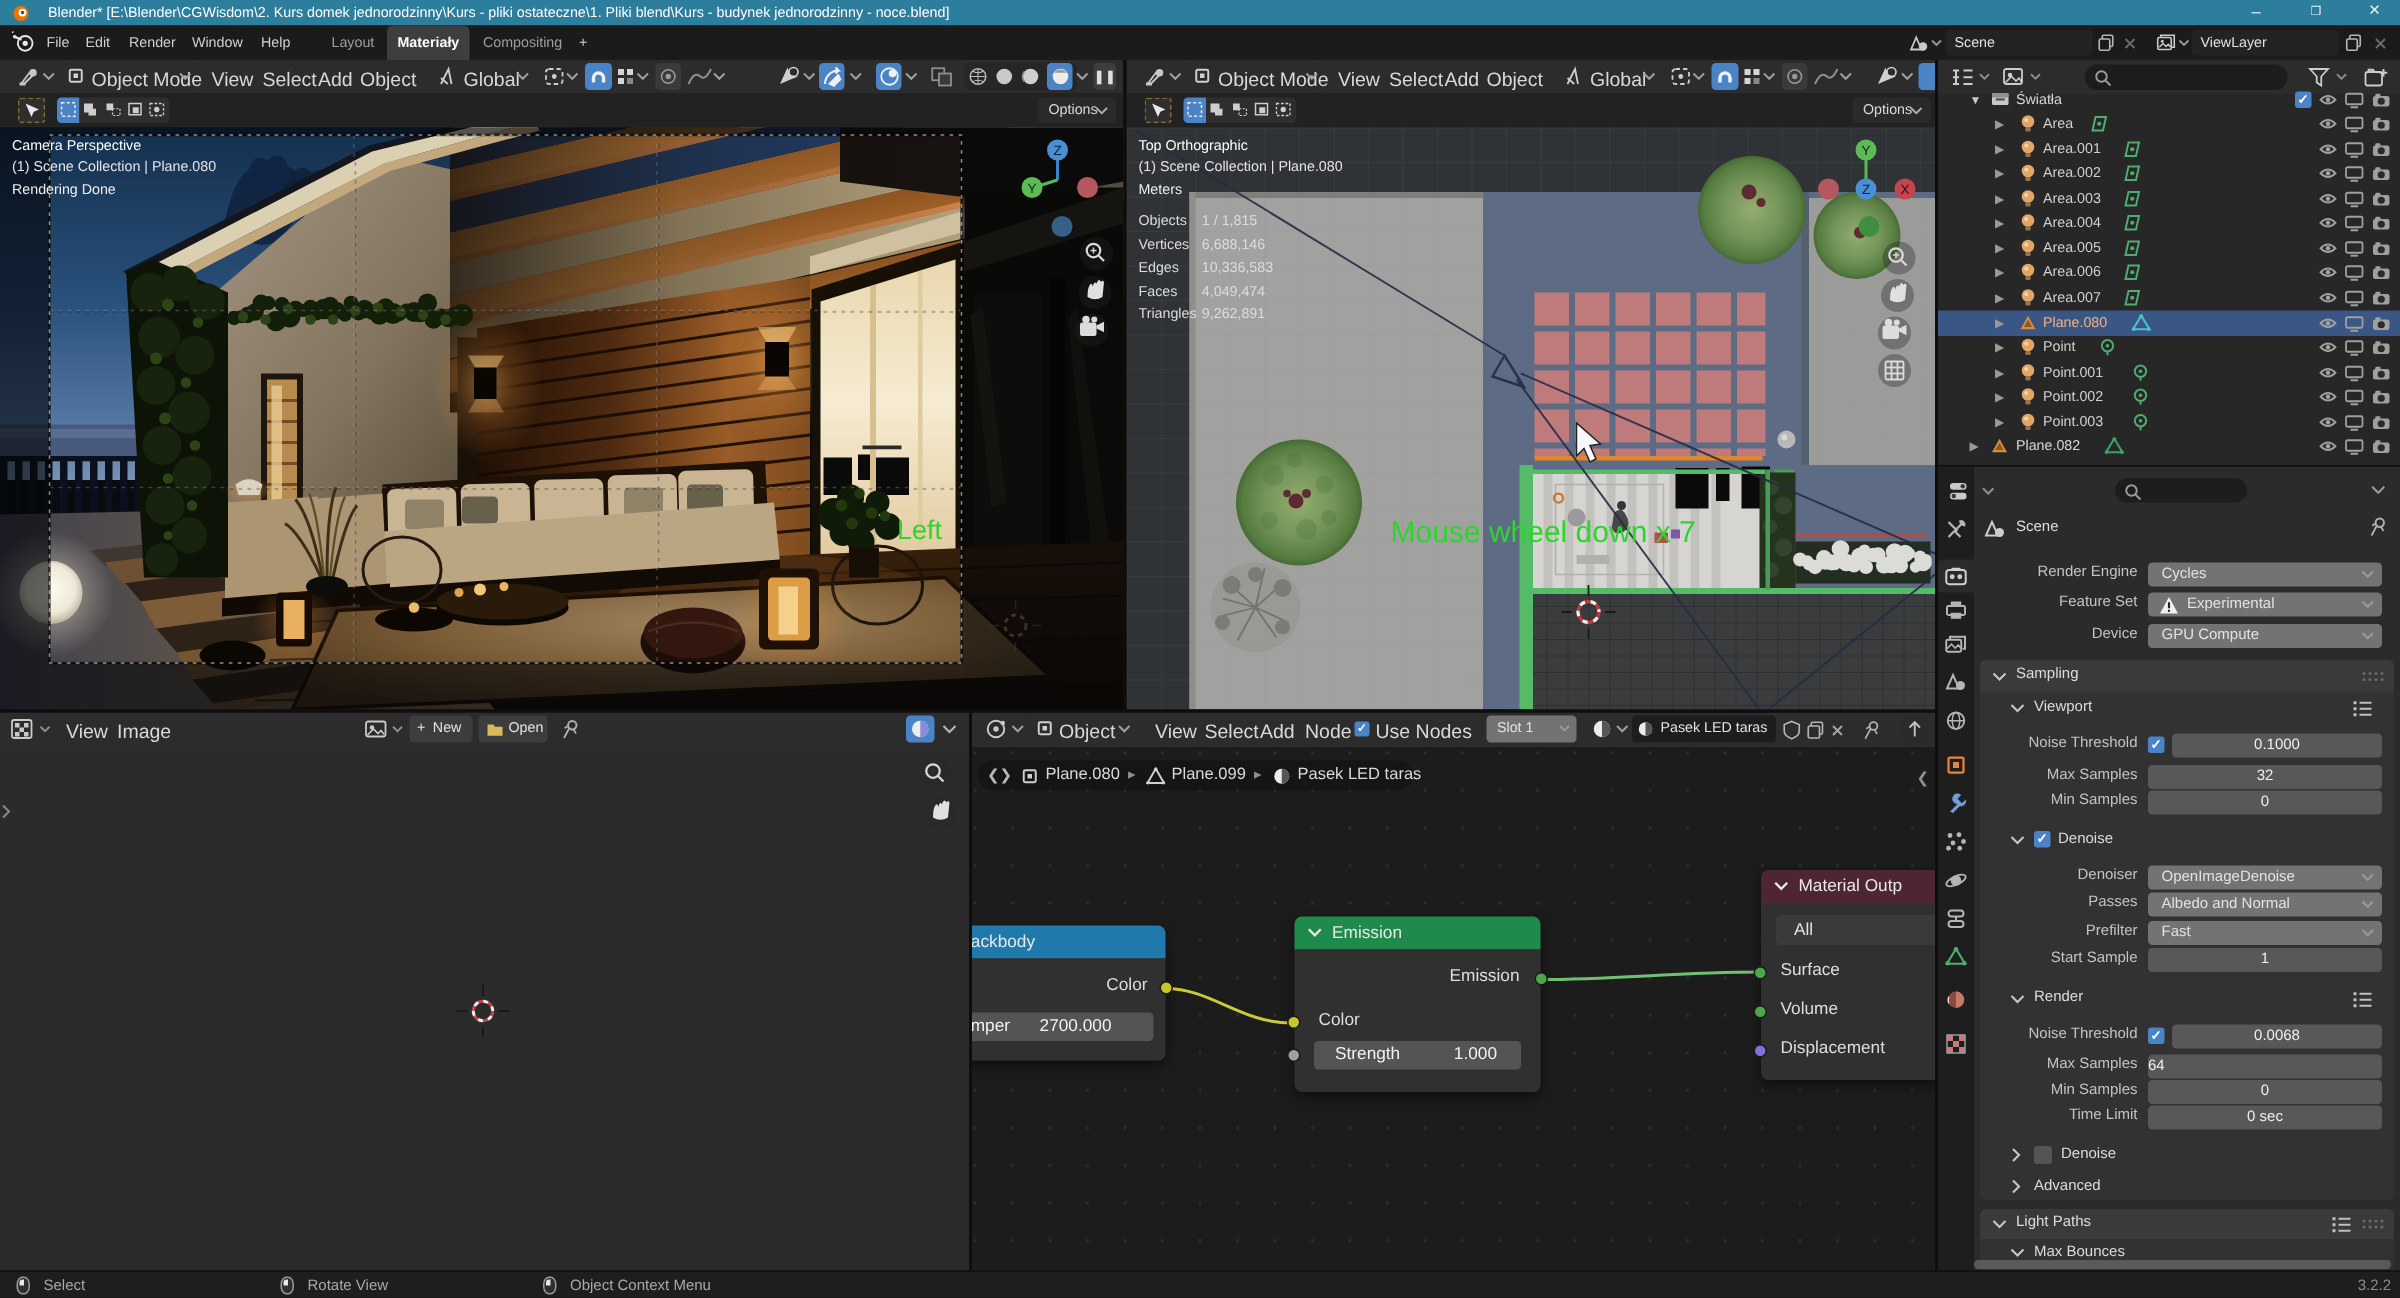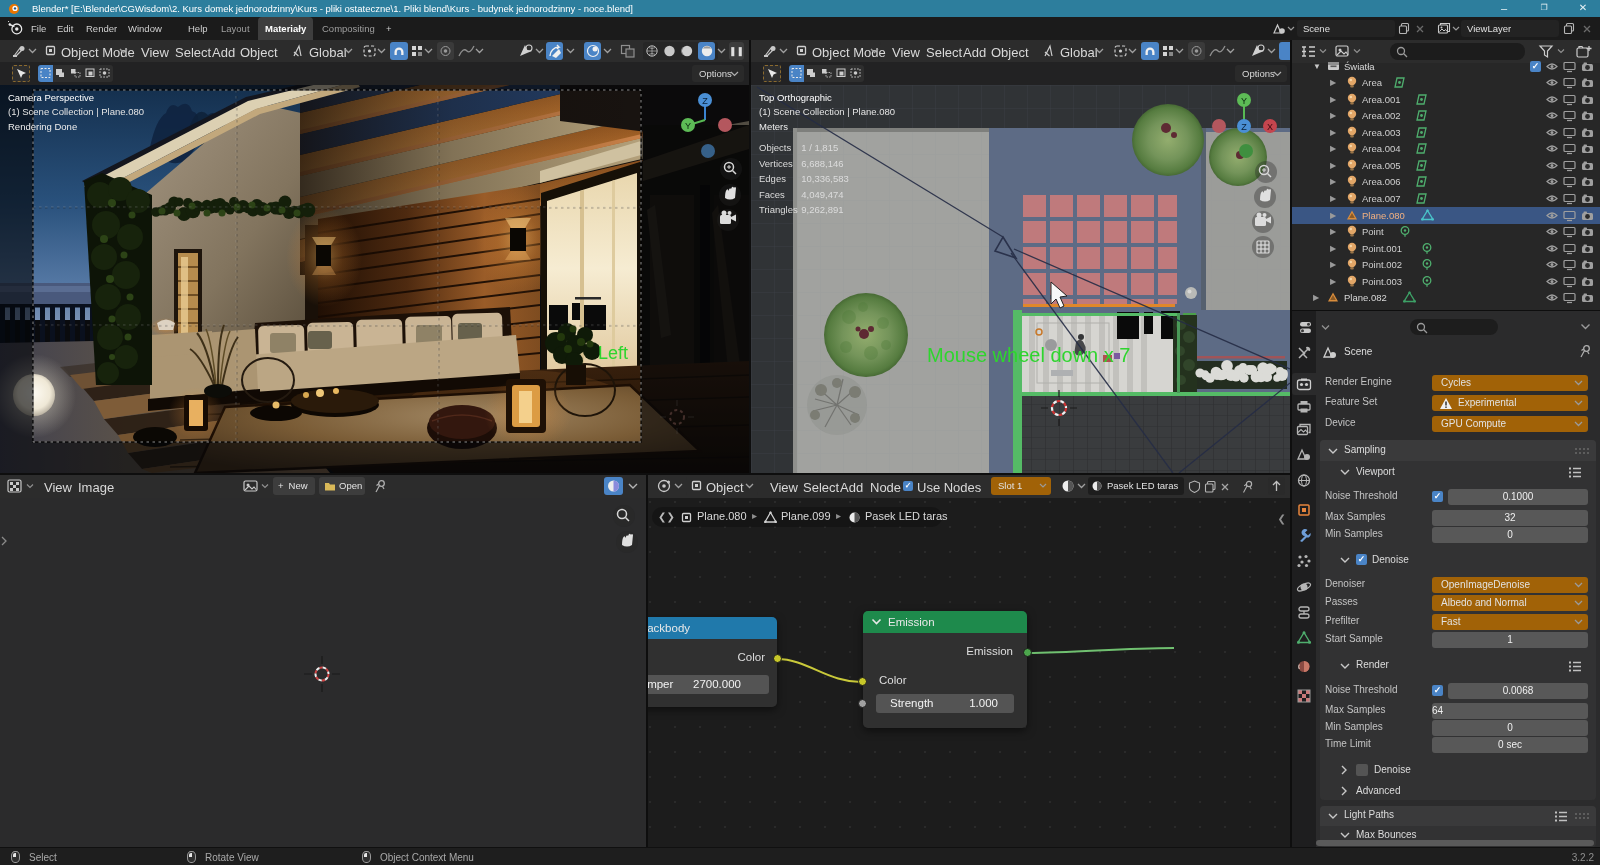--- a/index.html
+++ b/index.html
@@ -12,33 +12,33 @@
 .winbtn{position:absolute;top:0;width:40px;height:17px;color:#e8f2f5;font-size:11px;text-align:center;line-height:16px}
 
 #topbar{position:absolute;top:17px;left:0;width:1600px;height:23px;background:#1b1b1b;color:#d4d4d4;font-size:9.5px}
 .menuitem{position:absolute;top:6px;color:#d0d0d0}
 .wstab{position:absolute;top:0;height:23px;line-height:23px;color:#9f9f9f}
 .wstab.active{background:#3e3e3e;color:#fefefe;border-radius:4px 4px 0 0;padding:0 7px;font-weight:bold}
 
 .hdr{position:absolute;background:#2c2c2c;color:#d6d6d6;font-size:9.5px}
 .hdr2{position:absolute;background:#222223;color:#d6d6d6;font-size:9.5px}
 .hitem{position:absolute;top:5px;color:#d9d9d9;font-size:13px}
-.dd{position:absolute;background:#a16207;border-radius:3px;color:#e2e2e2;font-size:10px}
+.dd{position:absolute;background:#737373;border-radius:3px;color:#e2e2e2;font-size:10px}
 .slider{position:absolute;background:#585858;border-radius:3px;color:#f0f0f0;font-size:10px}
 .chk{position:absolute;width:11px;height:11px;background:#4a84c6;border-radius:2px;color:#fff;font-size:9px;line-height:11px;text-align:center;font-weight:bold}
 .vsep{position:absolute;background:#0e0e0e}
 
 #outliner{position:absolute;left:1292px;top:40px;width:308px;height:271px;background:#272727;overflow:hidden}
 #outliner .ohdr{position:absolute;left:0;top:0;width:308px;height:23px;background:#2c2c2c}
 .orow{position:absolute;left:0;width:308px;height:17px;font-size:9.5px;color:#cfcfcf;line-height:17px}
 .orow .nm{position:absolute;top:0}
 
 #props{position:absolute;left:1292px;top:311px;width:308px;height:536px;background:#2b2b2c;overflow:hidden}
 #ptabs{position:absolute;left:0;top:0;width:24px;height:536px;background:#1e1e1f}
-.plabel{position:absolute;width:100px;color:#c3c3c3;font-size:10px}
+.plabel{position:absolute;text-align:right;width:100px;color:#c3c3c3;font-size:10px}
 .panelbox{position:absolute;left:28px;width:276px;background:#323233;border-radius:4px}
 .sechdr{position:absolute;color:#dcdcdc;font-size:10px}
 
 #status{position:absolute;left:0;top:847px;width:1600px;height:18px;background:#1e1e1e;border-top:1px solid #101010;color:#a9a9a9;font-size:10px}
 .mouseico{position:absolute;top:3px;width:9px;height:12px;border:1px solid #9a9a9a;border-radius:4px/5px;background:#303030;overflow:hidden}
 .mouseico::before{content:"";position:absolute;left:0.5px;top:0.5px;width:3.5px;height:4.5px;background:#e8e8e8;border-radius:2px 0 0 0}
 
 .node{position:absolute;border-radius:5px;box-shadow:0 3px 8px rgba(0,0,0,.5);font-size:11.5px;color:#dedede}
 .nhead{position:absolute;left:0;top:0;width:100%;height:22px;border-radius:5px 5px 0 0;color:#e8e8e8;line-height:22px}
 .nbody{position:absolute;left:0;top:22px;width:100%;border-radius:0 0 5px 5px;background:#303030}
@@ -63,21 +63,21 @@
         <circle cx="11" cy="10" r="6.2" fill="none" stroke="#e8e8e8" stroke-width="1.6"></circle>
         <circle cx="11" cy="10" r="2.2" fill="#e8e8e8"></circle>
         <path d="M1,4 L8,7" stroke="#e8e8e8" stroke-width="1.8"></path>
         <circle cx="2.2,4.5" r="1.4" fill="#e8e8e8"></circle>
         <circle cx="2.2" cy="4.5" r="1.5" fill="#e8e8e8"></circle>
       </svg>
     <span class="menuitem" style="left:31px">File</span>
     <span class="menuitem" style="left:57px">Edit</span>
     <span class="menuitem" style="left:86px">Render</span>
     <span class="menuitem" style="left:128px">Window</span>
-    <span class="menuitem" style="left:188px">Help</span>
+    <span class="menuitem" style="left:174px">Help</span>
     <span class="wstab" style="left:221px">Layout</span>
     <span class="wstab active" style="left:258px">Materiały</span>
     <span class="wstab" style="left:322px">Compositing</span>
     <span class="wstab" style="left:386px;color:#cdcdcd">+</span>
     <svg class="abs" style="left:1272px;top:5px" width="15" height="14" viewBox="0 0 15 14">
         <path d="M2,11 L5.5,3 L9,11 Z" fill="none" stroke="#c9c9c9" stroke-width="1.2"></path>
         <circle cx="10" cy="9" r="2.8" fill="#c9c9c9"></circle>
       </svg>
     <svg class="abs" style="left:1287px;top:9px" width="8" height="6" viewBox="0 0 8 6">
         <path d="M1,1 l3,3 3,-3" stroke="#9a9a9a" stroke-width="1.2" fill="none"></path>
@@ -1939,20 +1939,33 @@
       <div class="sock" style="right:-5px;top:37px;background:#4ca64c"></div>
       <span class="abs" style="left:16px;top:63px">Color</span>
       <div class="sock" style="left:-5px;top:66px;background:#c7c729"></div>
       <div class="nfield" style="left:13px;top:83px;width:138px;height:19px;line-height:19px;font-size:11.5px">
           <span style="position:absolute;left:14px">Strength</span>
           <span style="position:absolute;right:16px">1.000</span>
         </div>
       <div class="sock" style="left:-5px;top:88px;background:#a0a0a0"></div>
     </div>
 
+    <div class="node" style="left:526px;top:105px;width:150px;height:140px">
+      <div class="nhead" style="background:#4d2533"><svg style="position:absolute;left:8px;top:7px" width="11" height="9" viewBox="0 0 11 9">
+            <path d="M1.5,1.5 l4,4 4,-4" stroke="#e8e8e8" stroke-width="1.6" fill="none"></path>
+          </svg><span style="margin-left:25px">Material Outp</span></div>
+      <div class="nbody" style="height:118px"></div>
+      <div class="dd" style="left:10px;top:30px;width:130px;height:20px;line-height:20px;background:#3a3a3a"><span style="margin-left:12px;font-size:11.5px">All</span></div>
+      <span class="abs" style="left:13px;top:61px">Surface</span>
+      <div class="sock" style="left:-5px;top:64px;background:#4ca64c"></div>
+      <span class="abs" style="left:13px;top:87px">Volume</span>
+      <div class="sock" style="left:-5px;top:90px;background:#4ca64c"></div>
+      <span class="abs" style="left:13px;top:113px">Displacement</span>
+      <div class="sock" style="left:-5px;top:116px;background:#7a72dd"></div>
+    </div>
   </div>
 
   <div class="vsep" style="left:749px;top:40px;width:2px;height:433px"></div>
   <div class="vsep" style="left:1290px;top:40px;width:2px;height:807px"></div>
   <div class="vsep" style="left:0px;top:473px;width:1291px;height:2px"></div>
   <div class="vsep" style="left:646px;top:475px;width:2px;height:372px"></div>
   <div class="vsep" style="left:1292px;top:310px;width:308px;height:1px"></div>
   <div id="status">
     <div class="mouseico" style="left:11px"></div>
       <span class="abs" style="left:29px;top:4px">Select</span>

